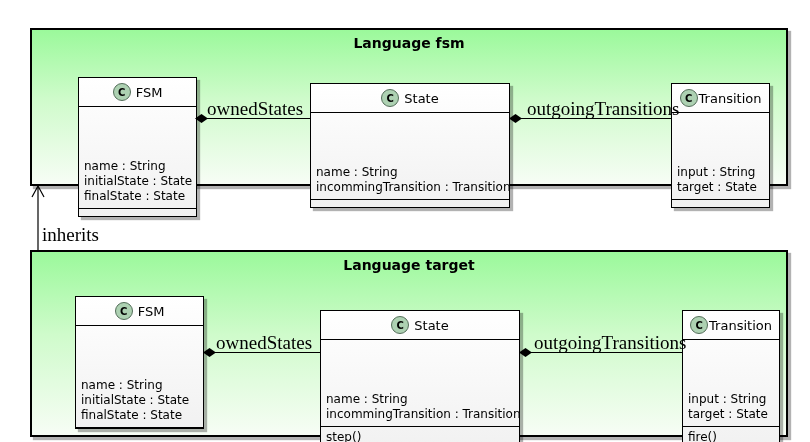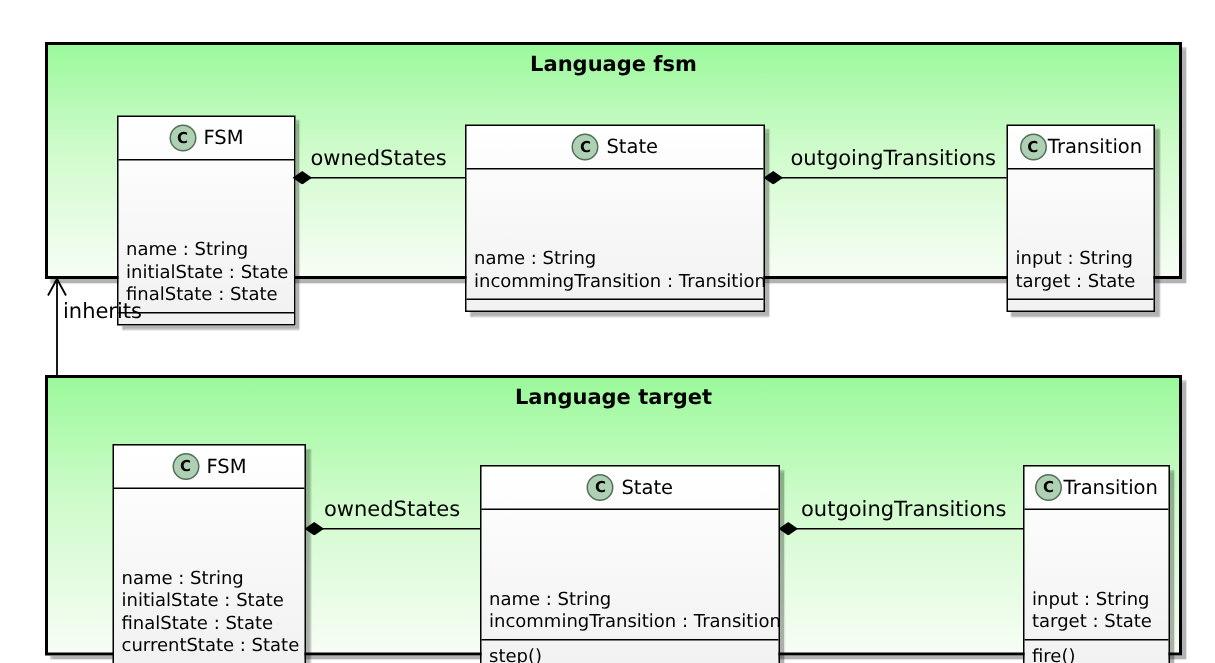--- a/index.html
+++ b/index.html
@@ -39,21 +39,21 @@
   .uml-methods {
     padding:3px 5px; min-height:6px; font-size:12px; line-height:15px; white-space:nowrap;
   }
   .uml-methods.empty { padding:0; height:7px; }
   
   .edge-line { position:absolute; height:1px; background:#000; }
   .diamond {
     position:absolute; width:13px; height:9px; background:#000;
     clip-path:polygon(0% 50%, 50% 0%, 100% 50%, 50% 100%);
   }
-  .edge-label { position:absolute; font-size:14px; white-space:nowrap; }
+  .edge-label { position:absolute; font-size:19px; white-space:nowrap;font-family:Liberation Serif, serif; }
   .rel-arrow { position:absolute; }
 </style>
 </head>
 <body>
 
 <div id="canvas">
 
   <div class="pkg" style="left:30px; top:28px; width:754px; height:154px;">
     <div class="pkg-title">Language fsm</div>
   </div>
@@ -100,36 +100,35 @@
   <div class="edge-label" style="left:207px; top:98px;">ownedStates</div>
 
   <div class="edge-line" style="left:510px; top:118px; width:161px;"></div>
   <div class="diamond" style="left:509px; top:114px;"></div>
   <div class="edge-label" style="left:527px; top:98px;">outgoingTransitions</div>
 
   <svg class="rel-arrow" style="left:30px; top:184px;" width="18" height="68" viewBox="0 0 18 68">
     <line x1="8" y1="66" x2="8" y2="3" stroke="#000" stroke-width="1.2"></line>
     <polyline points="2,13 8,2 14,13" fill="none" stroke="#000" stroke-width="1.2"></polyline>
   </svg>
-  <div class="edge-label" style="left:42px; top:200px;">inherits</div>
+  <div class="edge-label" style="left:42px; top:224px;">inherits</div>
 
   <div class="pkg" style="left:30px; top:250px; width:754px; height:183px;">
     <div class="pkg-title">Language target</div>
   </div>
 
   <div class="uml-class" style="left:75px; top:296px; width:127px;">
     <div class="uml-hdr">
       <span class="circ">C</span>
       <span>FSM</span>
     </div>
     <div class="uml-attrs">
       <div>name : String</div>
       <div>initialState : State</div>
       <div>finalState : State</div>
-      <div>currentState : State</div>
     </div>
   </div>
 
   <div class="uml-class" style="left:320px; top:310px; width:198px;">
     <div class="uml-hdr">
       <span class="circ">C</span>
       <span>State</span>
     </div>
     <div class="uml-attrs">
       <div>name : String</div>

